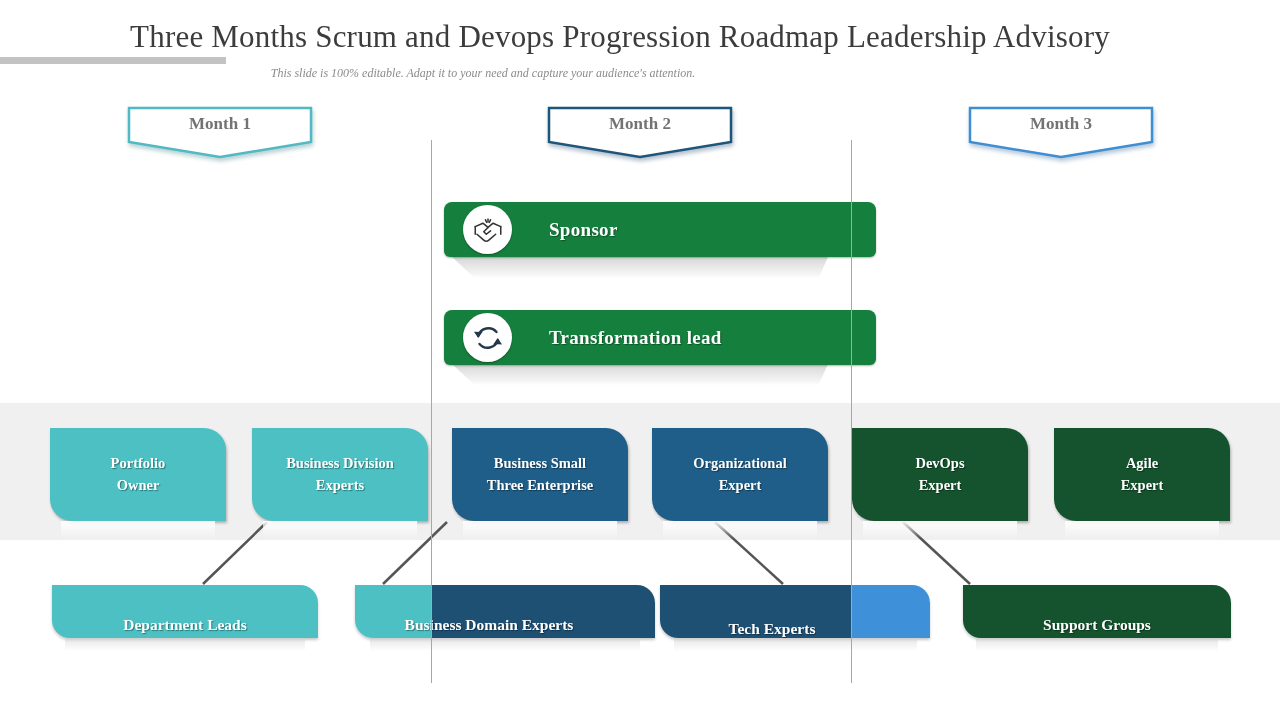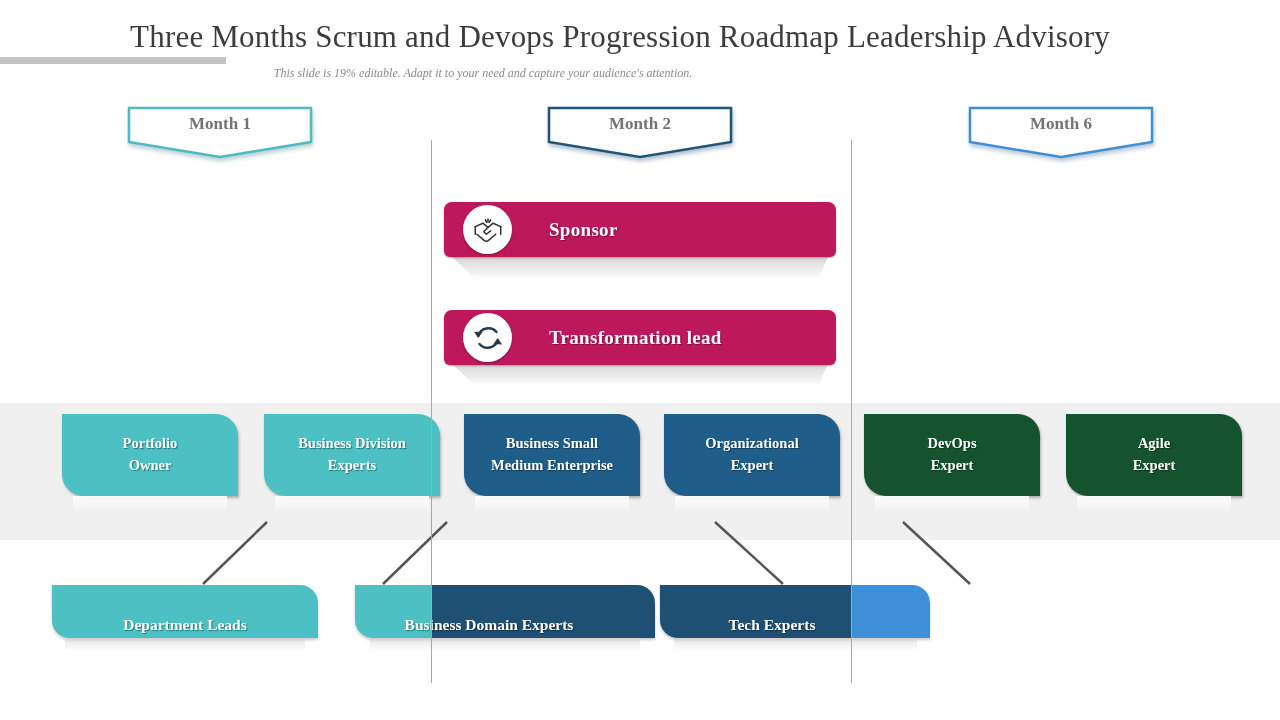--- a/index.html
+++ b/index.html
@@ -26,22 +26,22 @@
     font-size:17px;font-weight:bold;color:#737373;
   }
   .banner-m1{left:127px;filter:drop-shadow(1px 3px 2px rgba(95,150,155,.45));}
   .banner-m2{left:547px;filter:drop-shadow(1px 3px 2px rgba(80,110,140,.45));}
   .banner-m3{left:968px;filter:drop-shadow(1px 3px 2px rgba(90,130,170,.45));}
   
   .divider{position:absolute;top:140px;width:1px;height:543px;background:#a3a9a9;z-index:6;}
   .divider-1{left:431px;} .divider-2{left:851px;}
   
   .lead-bar{
-    position:absolute;left:444px;width:392px;height:55px;background:#be185d;
-    border-radius:8px 8px 6px 6px;z-index:2;box-shadow:0 1px 2px rgba(0,0,0,.3);
+    position:absolute;left:444px;width:392px;height:55px;background:#15803d;
+    border-radius:8px 8px 6px 6px;z-index:2;box-shadow:0 1px 2px rgba(0,0,0,.3);padding-left:40px;
   }
   .lead-bar .icon-circle{
     position:absolute;left:19px;top:3px;width:49px;height:49px;border-radius:50%;
     background:#ffffff;box-shadow:0 1px 2px rgba(0,0,0,.35);
     display:flex;align-items:center;justify-content:center;
   }
   .lead-bar .bar-label{
     position:absolute;left:105px;top:0;height:55px;line-height:55px;
     color:#ffffff;font-size:19px;font-weight:bold;letter-spacing:.3px;
     text-shadow:1px 1px 1px rgba(0,0,0,.35);
@@ -54,24 +54,23 @@
   }
   .ribbon-shadow-1{top:257px;} .ribbon-shadow-2{top:364px;}
   
   .band{position:absolute;left:0;top:403px;width:1280px;height:137px;background:#f0f0f1;}
   .office-heading{
     position:absolute;top:411px;left:0;width:1280px;text-align:center;
     font-size:17.5px;font-weight:bold;color:#0e0e0e;z-index:3;
   }
   
   .role-box{
-    position:absolute;top:414px;width:176px;height:82px;border-radius:0 22px 0 22px;
+    position:absolute;top:428px;width:176px;height:93px;border-radius:0 22px 0 22px;
     z-index:4;display:flex;align-items:center;justify-content:center;text-align:center;
     box-shadow:1px 2px 3px rgba(0,0,0,.28);
-    margin-left:12px;
   }
   .role-box .box-label{
     color:#ffffff;font-size:14.5px;font-weight:bold;line-height:1.5;
     white-space:pre-line;text-shadow:1px 1px 1px rgba(0,0,0,.4);
   }
   .role-box::after{
     content:"";position:absolute;top:100%;left:6%;width:88%;height:17px;
     background:linear-gradient(180deg,rgba(255,255,255,.95),rgba(240,240,241,0));
   }
   .rb-1{left:50px;} .rb-2{left:252px;} .rb-3{left:452px;}
@@ -92,51 +91,51 @@
     background:linear-gradient(180deg,rgba(210,210,210,.55),rgba(255,255,255,0));
   }
   .sb-1{left:52px;width:266px;} .sb-2{left:355px;width:300px;}
   .sb-3{left:660px;width:270px;} .sb-4{left:963px;width:268px;}
   .sb-2 .box-label{padding-right:32px;} .sb-3 .box-label{padding-right:46px;}
   
   .fill-teal{background:#4cc0c2;}
   .fill-navy{background:#1f5e88;}
   .fill-blue{background:#14532d;}
   .fill-teal-navy{background:linear-gradient(90deg,#4cc0c2 0,#4cc0c2 25.3%,#1e5074 25.3%);}
-  .fill-navy-blue{background:linear-gradient(90deg,#1e5074 0,#1e5074 70.7%,#3e91d9 70.7%);}
+  .fill-navy-blue{background:linear-gradient(90deg,#1e5074 0,#1e5074 70.7%,#3e91d9 70.7%);align-items:flex-end;}
   
   .connectors{position:absolute;left:0;top:0;width:1280px;height:720px;z-index:3;pointer-events:none;}
 </style>
 </head>
 <body>
 
 <div class="slide">
 
   <div class="top-accent"></div>
 
   <h1 class="title">Three Months Scrum and Devops Progression Roadmap Leadership Advisory</h1>
-  <div class="subtitle">This slide is 19% editable. Adapt it to your need and capture your audience's attention.</div>
+  <div class="subtitle">This slide is 100% editable. Adapt it to your need and capture your audience's attention.</div>
 
   <div class="banner banner-m1">
     <svg width="186" height="54" viewBox="0 0 186 54">
       <polygon points="2,2 184,2 184,36 93,51 2,36" fill="#ffffff" stroke="#4fb9c4" stroke-width="2.5"></polygon>
     </svg>
     <span class="banner-label">Month 1</span>
   </div>
   <div class="banner banner-m2">
     <svg width="186" height="54" viewBox="0 0 186 54">
       <polygon points="2,2 184,2 184,36 93,51 2,36" fill="#ffffff" stroke="#1d567a" stroke-width="2.5"></polygon>
     </svg>
     <span class="banner-label">Month 2</span>
   </div>
   <div class="banner banner-m3">
     <svg width="186" height="54" viewBox="0 0 186 54">
       <polygon points="2,2 184,2 184,36 93,51 2,36" fill="#ffffff" stroke="#3e8ed3" stroke-width="2.5"></polygon>
     </svg>
-    <span class="banner-label">Month 6</span>
+    <span class="banner-label">Month 3</span>
   </div>
 
   <div class="divider divider-1"></div>
   <div class="divider divider-2"></div>
 
   <div class="lead-bar bar-sponsor">
     <div class="icon-circle">
       <svg width="34" height="34" viewBox="0 0 40 40" fill="none" stroke="#333333" stroke-width="1.8" stroke-linecap="round" stroke-linejoin="round">
         <path d="M17 8l1.5 3"></path>
           <path d="M20 7v3.5"></path>
@@ -172,21 +171,21 @@
   <div class="role-box rb-1 fill-teal">
     <span class="box-label">Portfolio
 Owner</span>
   </div>
   <div class="role-box rb-2 fill-teal">
     <span class="box-label">Business Division
 Experts</span>
   </div>
   <div class="role-box rb-3 fill-navy">
     <span class="box-label">Business Small
-Medium Enterprise</span>
+Three Enterprise</span>
   </div>
   <div class="role-box rb-4 fill-navy">
     <span class="box-label">Organizational
 Expert</span>
   </div>
   <div class="role-box rb-5 fill-blue">
     <span class="box-label">DevOps
 Expert</span>
   </div>
   <div class="role-box rb-6 fill-blue">
@@ -203,14 +202,17 @@
 
   <div class="support-box sb-1 fill-teal">
     <span class="box-label">Department Leads</span>
   </div>
   <div class="support-box sb-2 fill-teal-navy">
     <span class="box-label">Business Domain Experts</span>
   </div>
   <div class="support-box sb-3 fill-navy-blue">
     <span class="box-label">Tech Experts</span>
   </div>
+  <div class="support-box sb-4 fill-blue">
+    <span class="box-label">Support Groups</span>
+  </div>
 
 </div>
 
 </body></html>

